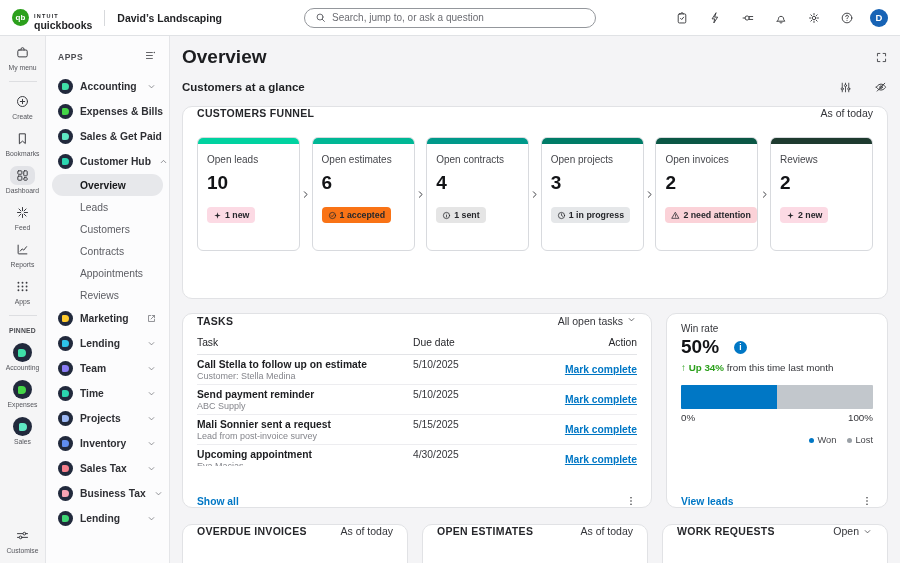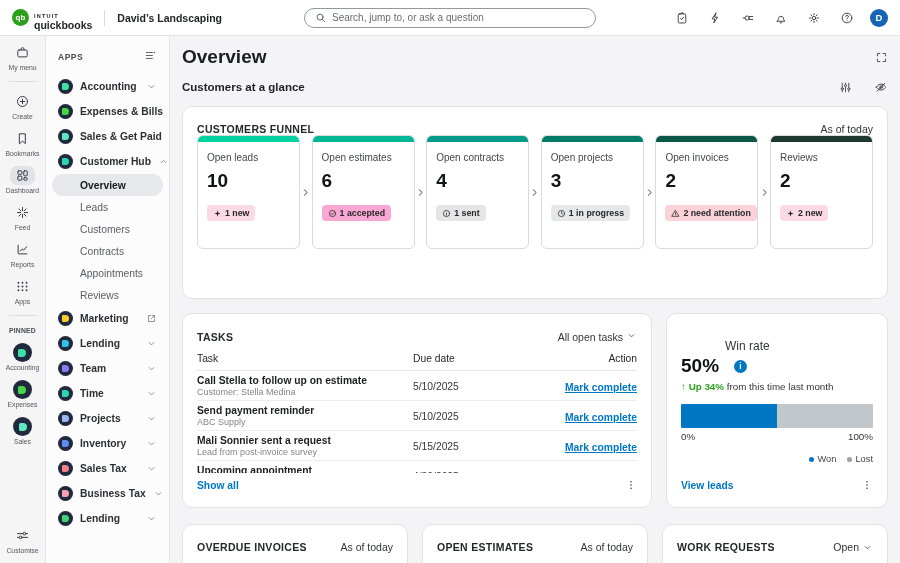--- a/index.html
+++ b/index.html
@@ -64,58 +64,58 @@
 
   
   .main { flex:1; background:#f4f4f6; padding:10px 12px 0; overflow:hidden; }
   .main-head { display:flex; align-items:center; justify-content:space-between; }
   .page-title { font-size:19px; font-weight:bold; color:#1c1d20; }
   .icon-btn { color:#393a3d; cursor:pointer; display:flex; }
   .glance-head { display:flex; align-items:center; justify-content:space-between; margin-top:12px; }
   .glance-title { font-size:11.5px; font-weight:bold; color:#1f2023; }
   .glance-icons { display:flex; align-items:center; gap:22px; }
 
-  .card { background:#fff; border:1px solid #e1e2e5; border-radius:10px; padding:16px 14px; }
+  .card { background:#fff; border:1px solid #e1e2e5; border-radius:10px; padding:0 14px; }
   .card-head { display:flex; align-items:center; justify-content:space-between; }
   .card-title { font-size:10.5px; font-weight:bold; letter-spacing:.3px; color:#26272b; }
   .card-filter { font-size:10.5px; color:#34353a; display:flex; align-items:center; gap:3px; cursor:pointer; }
 
   
   .funnel-card { margin-top:12px; height:193px; }
-  .stages { display:flex; align-items:flex-start; justify-content:space-between; }
+  .stages { display:flex; align-items:flex-start; justify-content:space-between; margin-top:18px; }
   .stage { width:103px; height:114px; border:1px solid #d8dade; border-radius:6px; background:#fff;
     overflow:hidden; cursor:pointer; }
   .stage-bar { height:6px; }
   .stage-body { padding:10px 9px 0; }
   .stage-label { font-size:10px; color:#45464b; }
   .stage-value { font-size:19px; font-weight:bold; color:#121316; margin-top:7px; }
   .badge { display:inline-flex; align-items:center; gap:3px; margin-top:13px; padding:3px 6px;
     border-radius:4px; font-size:8.8px; font-weight:bold; color:#26272b; white-space:nowrap; }
   .stage-sep { display:flex; align-items:center; height:114px; color:#2e2f34; }
 
   
   .mid-row { display:flex; gap:14px; margin-top:14px; height:195px; }
   .tasks-card { flex:1; display:flex; flex-direction:column; }
   .t-head { display:flex; margin-top:10px; padding-bottom:6px; border-bottom:1px solid #e3e4e7;
     font-size:10.3px; font-weight:normal; color:#26272b; }
   .col-task { flex:1; } .col-due { width:128px; } .col-action { width:96px; text-align:right; }
   .t-rows { height:111px; overflow:hidden; }
-  .t-row { display:flex; align-items:center; padding:4px 0 3px; border-bottom:1px solid #ededf0; }
+  .t-row { display:flex; align-items:flex-start; padding:4px 0 3px; border-bottom:1px solid #ededf0; }
   .task-title { font-size:10.3px; font-weight:bold; color:#1d1e21; }
   .task-sub { font-size:9px; color:#84858b; margin-top:1px; }
   .t-due { width:128px; font-size:10.3px; color:#34353a; }
   .t-action { width:96px; text-align:right; }
   .link { color:#0077c5; font-size:10.3px; font-weight:bold; cursor:pointer; text-decoration:none; }
   .link.u { text-decoration:underline; }
   .card-foot { display:flex; align-items:center; justify-content:space-between; margin-top:auto; padding-top:6px; }
   .kebab { color:#393a3d; cursor:pointer; display:flex; }
 
   
   .opp-card { width:222px; display:flex; flex-direction:column; }
-  .opp-metric-label { font-size:12px; color:#34353a; margin-top:9px;margin-left:44px; }
+  .opp-metric-label { font-size:10px; color:#34353a; margin-top:9px; }
   .opp-value-row { display:flex; align-items:center; gap:15px; margin-top:2px; }
   .opp-value { font-size:19px; font-weight:bold; color:#121316; }
   .info-dot { width:13px; height:13px; border-radius:50%; background:#0077c5; color:#fff;
     font-size:8.5px; font-weight:bold; display:inline-flex; align-items:center; justify-content:center;
     cursor:pointer; }
   .trend { font-size:9.8px; color:#34353a; margin-top:4px; }
   .trend .up { color:#2ca01c; font-weight:bold; }
   .opp-bar { display:flex; height:24px; margin-top:12px; border-radius:1px; overflow:hidden; }
   .opp-scale { display:flex; justify-content:space-between; font-size:9.8px; color:#34353a; margin-top:3px; }
   .opp-legend { display:flex; justify-content:flex-end; gap:11px; margin-top:12px;
@@ -512,21 +512,21 @@
           <span class="stage-sep">
             <svg width="11" height="11" viewBox="0 0 24 24" fill="none" stroke="currentColor" stroke-width="2" stroke-linecap="round" stroke-linejoin="round">
               <path d="M9.5 6l6 6-6 6"></path>
             </svg>
           </span>
           <div class="stage">
     <div class="stage-bar" style="background:#00b795"></div>
     <div class="stage-body">
       <div class="stage-label">Open estimates</div>
       <div class="stage-value">6</div>
-      <span class="badge" style="background:#f9a8d4">
+      <span class="badge" style="background:#f97316">
                 <svg width="9" height="9" viewBox="0 0 24 24" fill="none" stroke="currentColor" stroke-width="2" stroke-linecap="round" stroke-linejoin="round">
                   <circle cx="12" cy="12" r="8.3"></circle>
                   <path d="M8.3 12.4l2.6 2.6 4.8-5.6"></path>
                 </svg>
                 <span>1 accepted</span>
               </span>
     </div>
           </div>
           <span class="stage-sep">
             <svg width="11" height="11" viewBox="0 0 24 24" fill="none" stroke="currentColor" stroke-width="2" stroke-linecap="round" stroke-linejoin="round">

